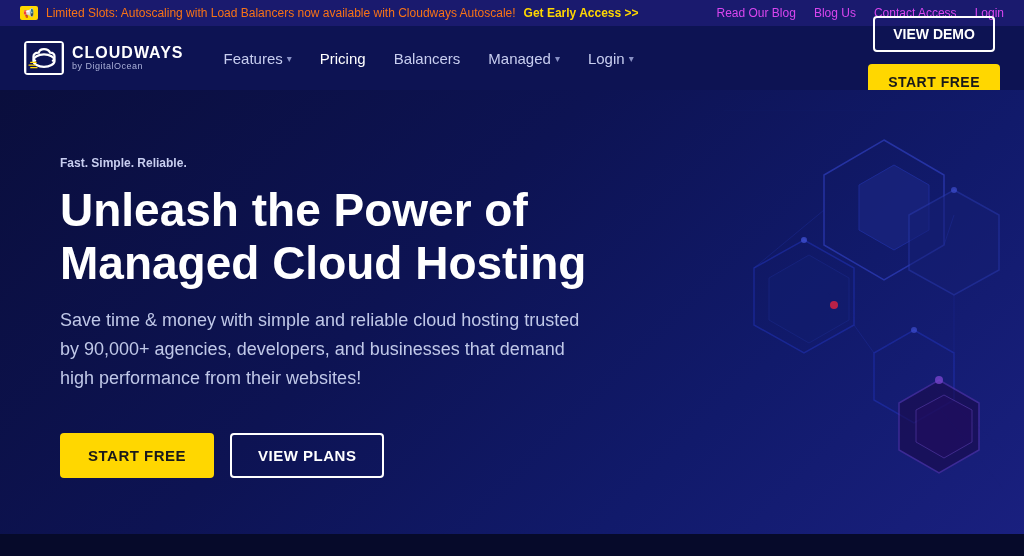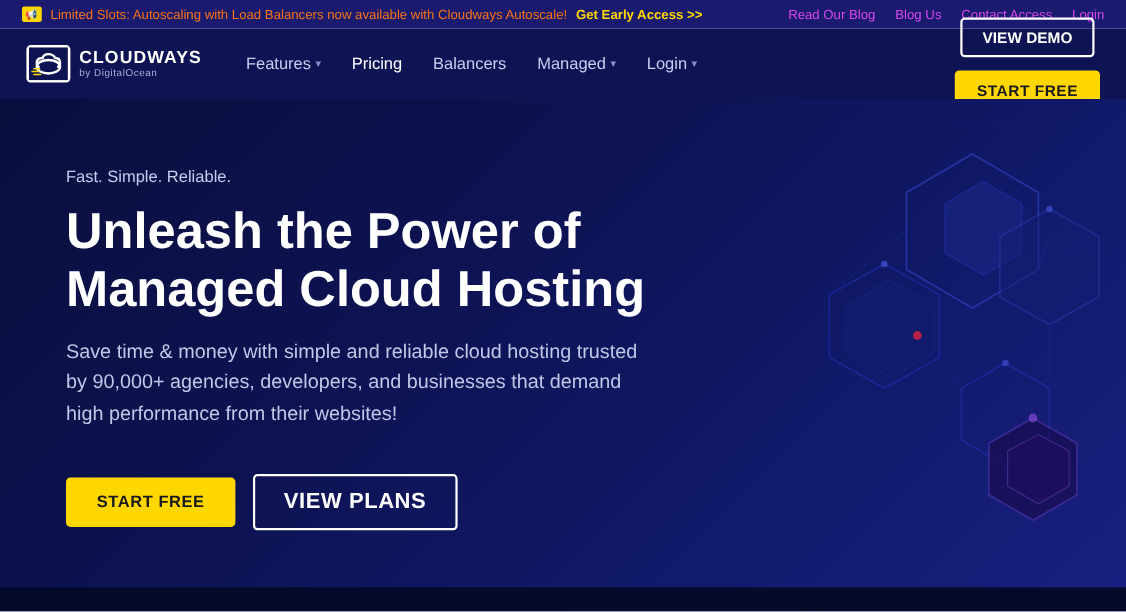--- a/index.html
+++ b/index.html
@@ -143,23 +143,23 @@
       align-items: center;
     }
     .hero-content {
       position: relative;
       z-index: 2;
       padding: 0 60px;
       max-width: 660px;
     }
     .hero-tagline {
       color: #c8cef0;
-      font-size: 15px;
+      font-size: 12px;
       margin-bottom: 14px;
-      font-weight: 400;
+      font-weight: 700;
     }
     .hero-title {
       color: #fff;
       font-size: 46px;
       font-weight: 800;
       line-height: 1.15;
       margin-bottom: 16px;
     }
     .hero-desc {
       color: #c0c8e8;
@@ -184,21 +184,21 @@
       border-radius: 4px;
       cursor: pointer;
       text-transform: uppercase;
       letter-spacing: 0.5px;
     }
     .btn-hero-plans {
       background: transparent;
       color: #fff;
       border: 2px solid #fff;
       padding: 12px 26px;
-      font-size: 20px;
+      font-size: 15px;
       font-weight: 700;
       border-radius: 4px;
       cursor: pointer;
       text-transform: uppercase;
       letter-spacing: 0.5px;
     }
     .trial-note {
       color: #9099c8;
       font-size: 12.5px;
       margin-top: 6px;

